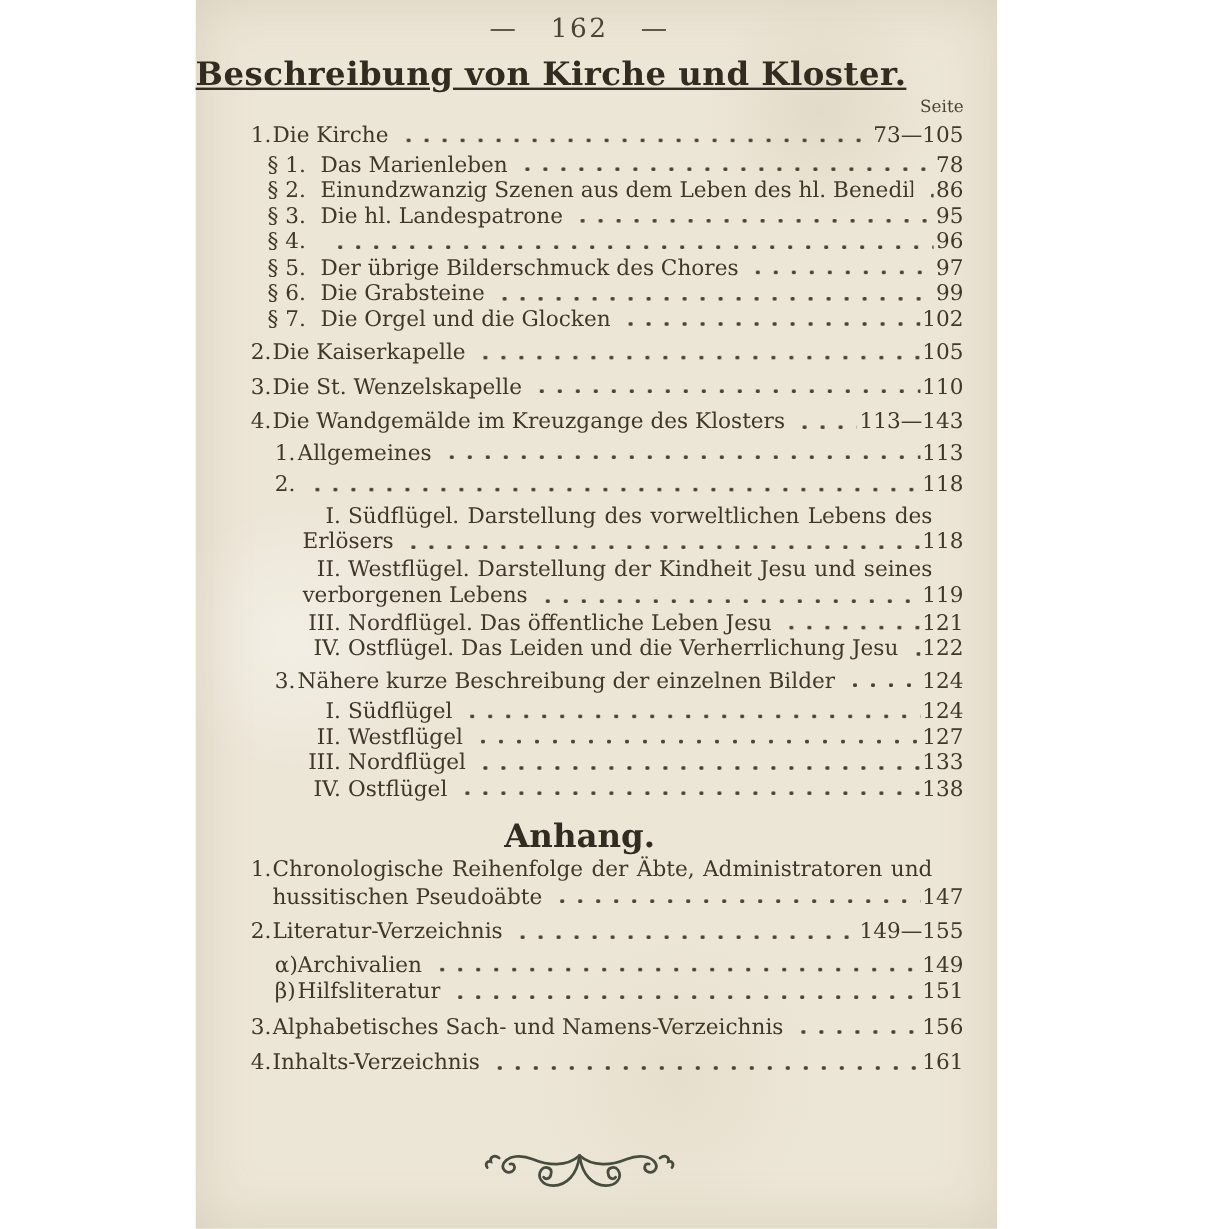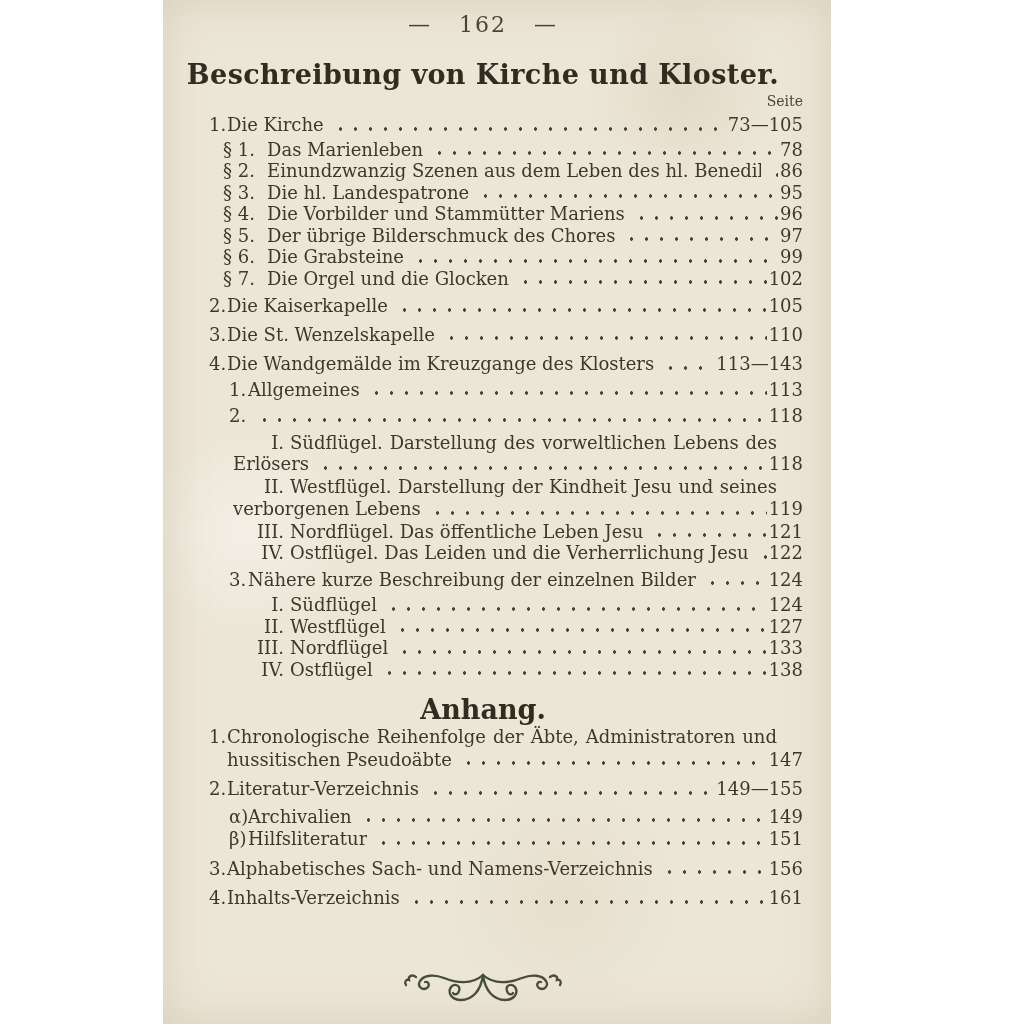--- a/index.html
+++ b/index.html
@@ -22,22 +22,22 @@
     box-shadow: inset 0 0 46px rgba(168,152,120,.28);
     color:#3f382a;
   }
   .content { padding:0 28px 0 0; }
 
   .pagenum {
     padding-top:10px; text-align:center; font-size:22px; line-height:30px;
     letter-spacing:2px; word-spacing:18px; color:#4a4336;
   }
   .title {
-    margin-top:18px; text-align:center; font-weight:bold; font-size:27px;
-    line-height:34px; letter-spacing:.4px; color:#322b20;
+    margin-top:6px; font-weight:bold; font-size:27px;
+    line-height:34px; letter-spacing:.4px; color:#322b20;text-decoration:underline;
   }
   .seite { text-align:right; font-size:14px; line-height:16px; margin-top:1px; color:#4a4336; }
 
   .row { display:flex; align-items:baseline; font-size:18px; line-height:21.5px; }
   .row .num  { flex:none; white-space:pre; }
   .row .label{ flex:0 1 auto; white-space:nowrap; overflow:hidden; }
   .row .label.fill {
     flex:1 1 auto; white-space:normal; overflow:visible;
     text-align:justify; text-align-last:justify; padding-right:26px;
   }
@@ -46,21 +46,21 @@
     background-image:radial-gradient(circle, #4b4336 1.5px, rgba(0,0,0,0) 1.9px);
     background-size:15px 6px; background-repeat:repeat-x;
     background-position:left 2px bottom 4px;
   }
   .pg { flex:none; white-space:nowrap; }
 
   .ind0  { padding-left:46px; }  .ind0 .num { width:18px; }
   .ind1  { padding-left:60px; }  .ind1 .num { width:44px; }
   .sub   { padding-left:66px; }  .sub  .num { width:19px; }
   .rom   { padding-left:90px; }  .rom  .num { width:37px; text-align:right; padding-right:6px; }
-  .cont2 { padding-left:70px;justify-content:space-between; }
+  .cont2 { padding-left:89px;justify-content:space-between; }
   .cont0 { padding-left:64px; }
 
   .mt1{margin-top:1px} .mt3{margin-top:3px} .mt4{margin-top:4px}
   .mt5{margin-top:5px} .mt6{margin-top:6px} .mt7{margin-top:7px} .mt8{margin-top:8px}
 
   .anhang-heading {
     margin-top:14px; text-align:center; font-weight:bold;
     font-size:27px; line-height:32px; color:#322b20;
   }
   .orn { margin-top:58px; text-align:center; }
@@ -95,21 +95,20 @@
         <span class="pg">86</span>
       </div>
       <div class="row ind1">
         <span class="num">§ 3.</span>
         <span class="label">Die hl. Landespatrone</span>
         <span class="leader"></span>
         <span class="pg">95</span>
       </div>
       <div class="row ind1">
         <span class="num">§ 4.</span>
-        <span class="label">Die Vorbilder und Stammütter Mariens</span>
         <span class="leader"></span>
         <span class="pg">96</span>
       </div>
       <div class="row ind1">
         <span class="num">§ 5.</span>
         <span class="label">Der übrige Bilderschmuck des Chores</span>
         <span class="leader"></span>
         <span class="pg">97</span>
       </div>
       <div class="row ind1">

